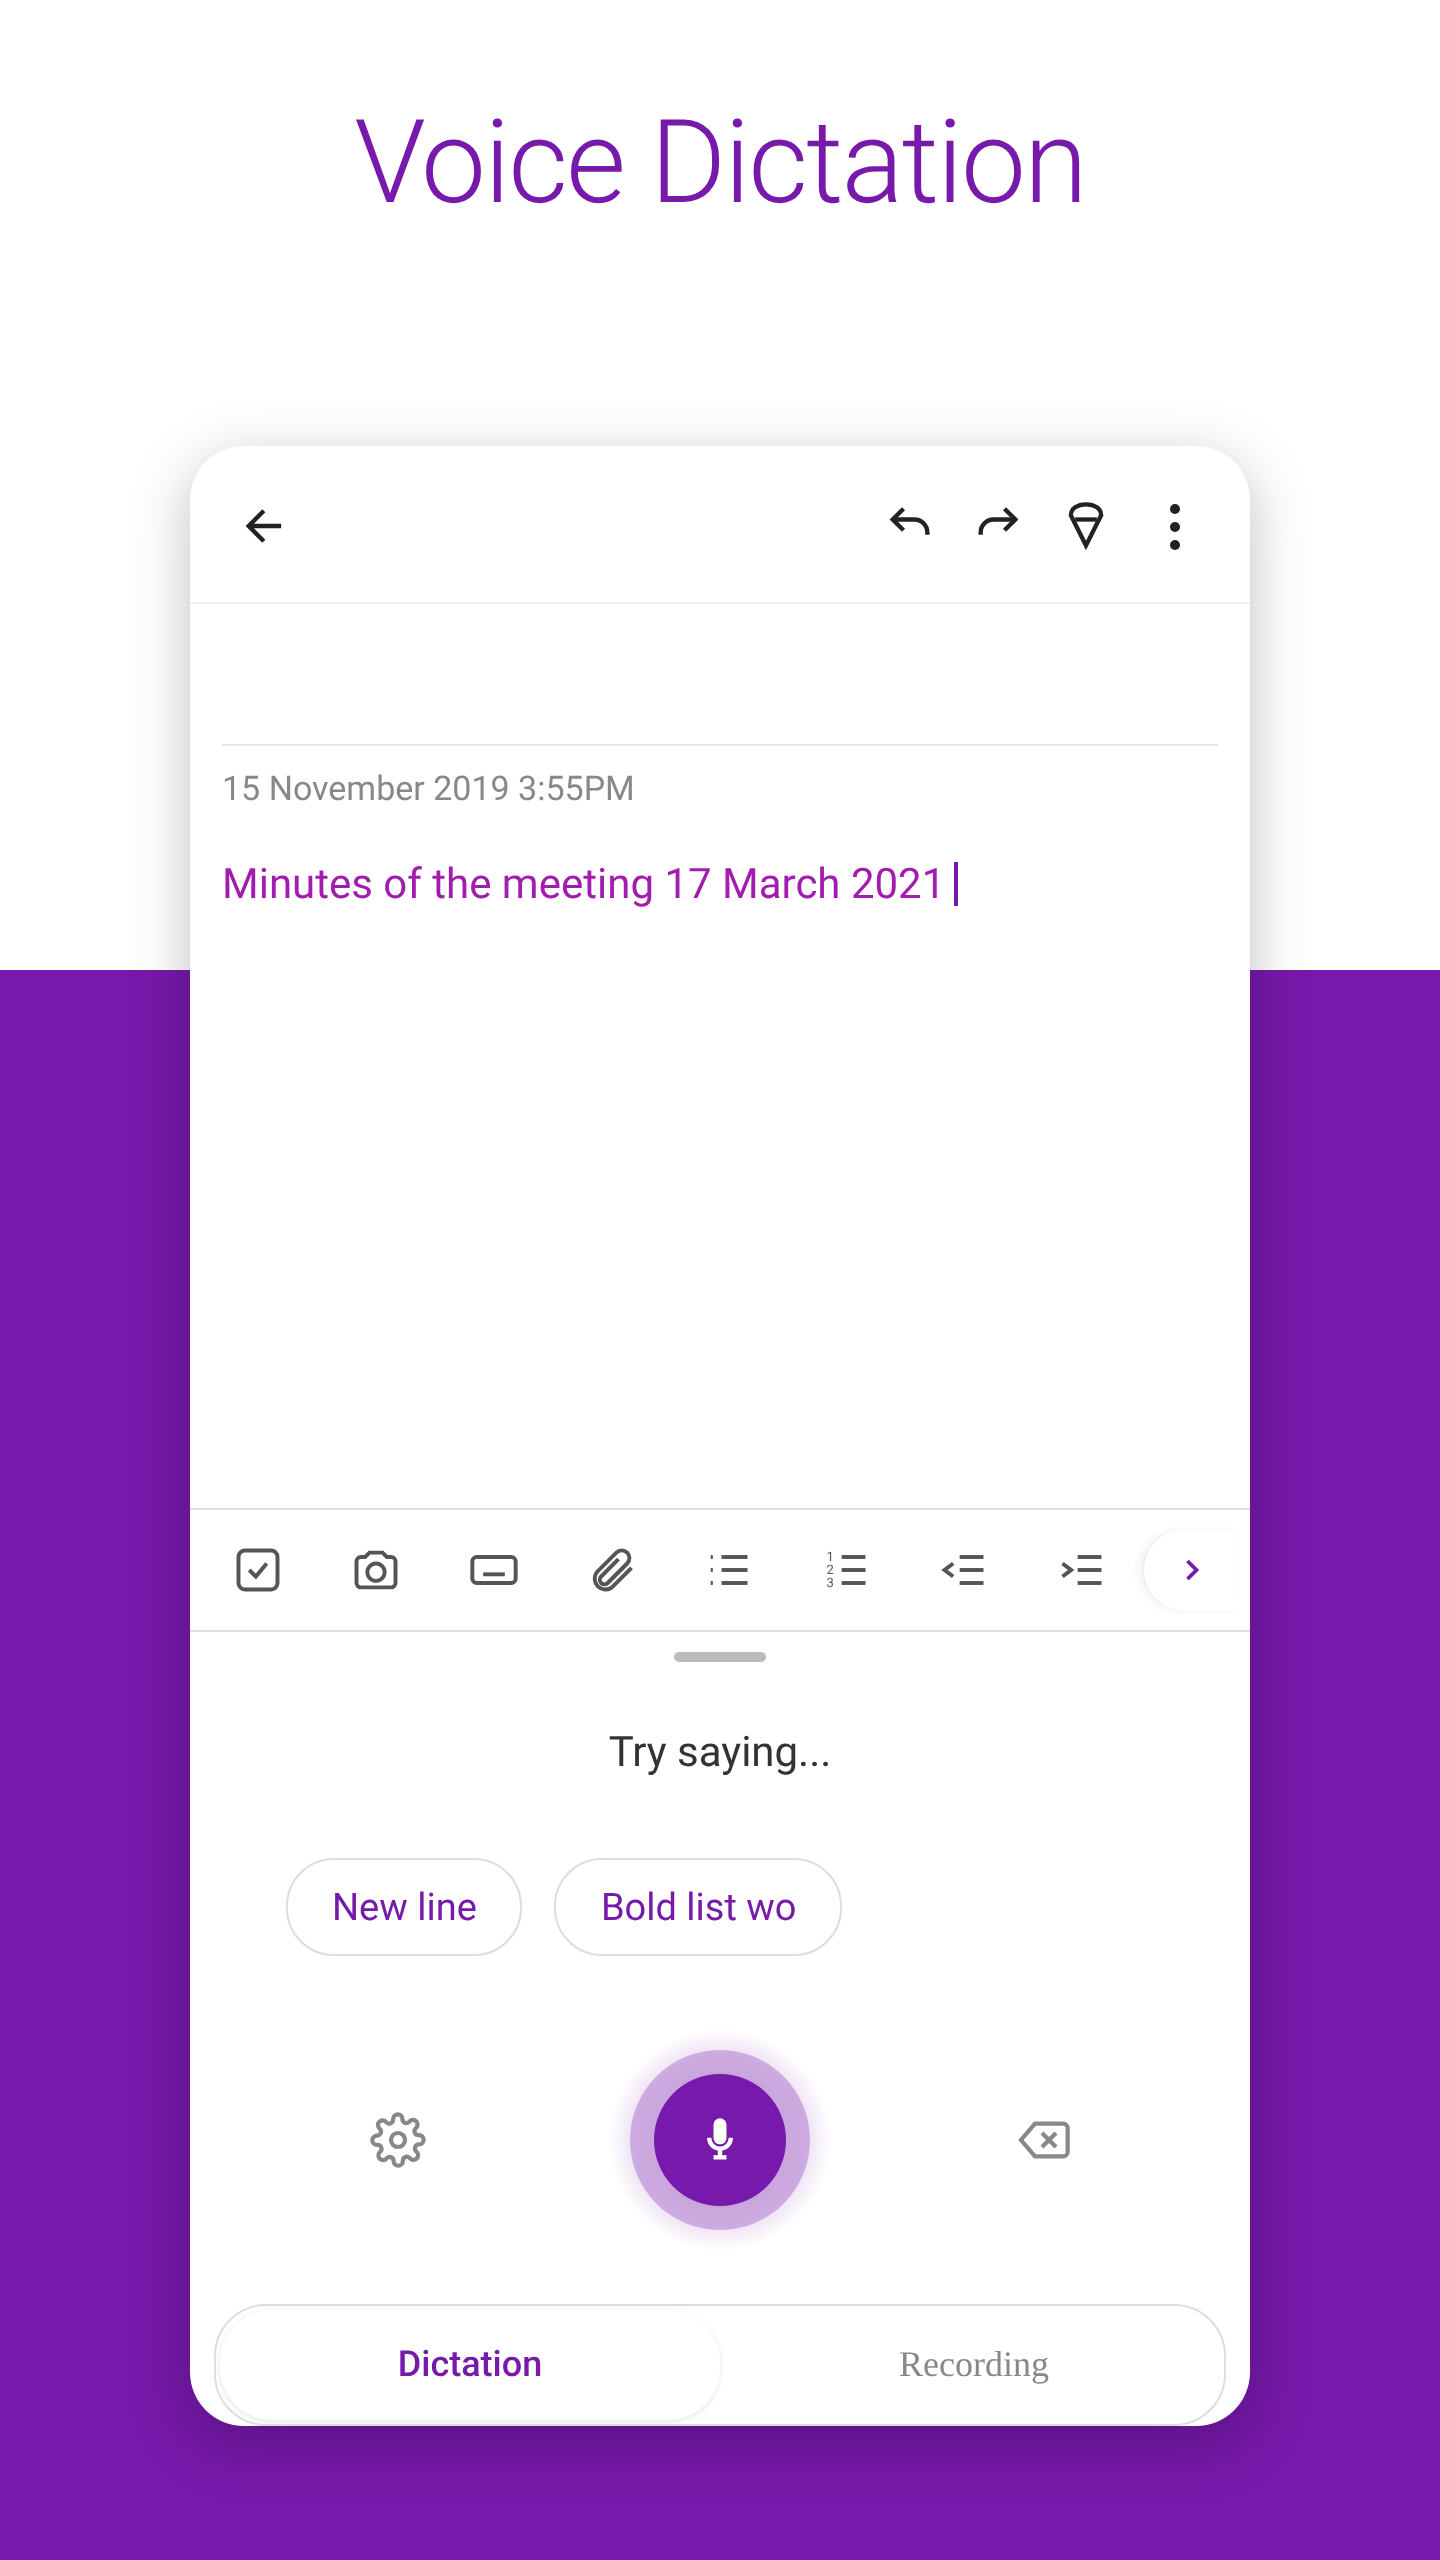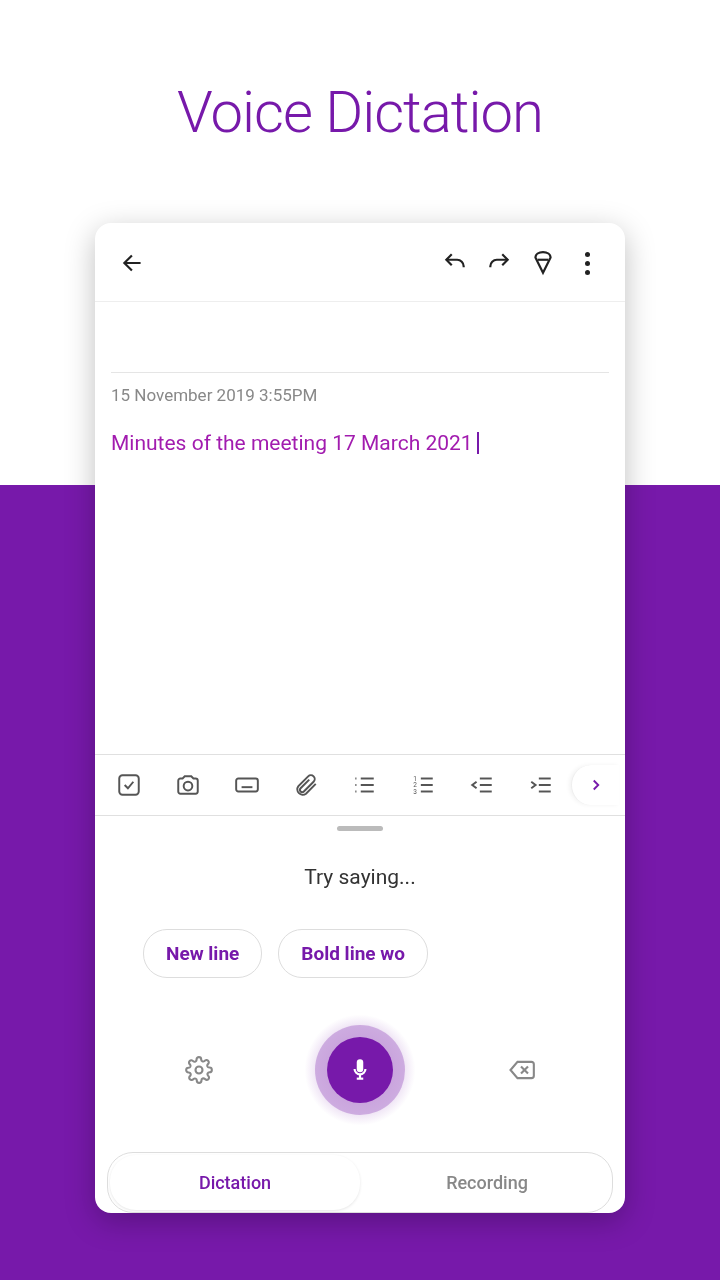--- a/index.html
+++ b/index.html
@@ -18,31 +18,31 @@
     right: 0;
     bottom: 0;
     background: #7719AA;
     z-index: 0;
   }
   .headline {
     text-align: center;
     font-size: 58px;
     font-weight: 300;
     color: #7719AA;
-    padding-top: 78px;
+    padding-top: 48px;
     letter-spacing: -1px;
   }
   .phone {
     position: absolute;
     top: 223px;
     left: 95px;
     width: 530px;
     height: 990px;
     background: #fff;
-    border-radius: 16px;
+    border-radius: 27px;
     box-shadow: 0 8px 30px rgba(0,0,0,0.25);
     z-index: 1;
     overflow: hidden;
     display: flex;
     flex-direction: column;
     justify-content: flex-end;
   }
   
   .toolbar {
     display: flex;
@@ -151,21 +151,20 @@
   }
   .chip {
     border: 1px solid #ddd;
     border-radius: 24px;
     padding: 12px 22px;
     font-size: 19px;
     color: #7719AA;
     white-space: nowrap;
     background: #fff;
     flex-shrink: 0;
-    font-weight: bold;
   }
   .mic-row {
     display: flex;
     width: 100%;
     align-items: center;
     justify-content: space-around;
     padding: 0 40px;
     margin-bottom: 26px;
   }
   .side-btn {
@@ -214,21 +213,21 @@
     font-size: 18px;
     font-weight: 500;
   }
   .tab.active {
     background: #fff;
     color: #7719AA;
     border-radius: 26px;
     box-shadow: 0 1px 3px rgba(0,0,0,0.1);
     margin: 2px;
   }
-  .tab.inactive { color: #888; }
+  .tab.inactive { color: #888; font-family: Liberation Serif, serif; }
 </style>
 </head>
 <body>
 
 <div class="purple-bg"></div>
 
 <div class="headline">Voice Dictation</div>
 
 <div class="phone">
 
@@ -343,21 +342,21 @@
         </svg>
     </div>
   </div>
 
   <div class="panel">
     <div class="drag-handle"></div>
     <div class="try-saying">Try saying...</div>
 
     <div class="chips">
       <div class="chip">New line</div>
-      <div class="chip">Bold line wo</div>
+      <div class="chip">Bold list wo</div>
     </div>
 
     <div class="mic-row">
       <div class="side-btn">
         <svg viewBox="0 0 24 24">
             <circle cx="12" cy="12" r="3"></circle>
             <path d="M19.4 15a1.7 1.7 0 00.3 1.8l.1.1a2 2 0 11-2.8 2.8l-.1-.1a1.7 1.7 0 00-1.8-.3 1.7 1.7 0 00-1 1.5V21a2 2 0 11-4 0v-.1a1.7 1.7 0 00-1-1.5 1.7 1.7 0 00-1.8.3l-.1.1a2 2 0 11-2.8-2.8l.1-.1a1.7 1.7 0 00.3-1.8 1.7 1.7 0 00-1.5-1H3a2 2 0 110-4h.1a1.7 1.7 0 001.5-1 1.7 1.7 0 00-.3-1.8l-.1-.1a2 2 0 112.8-2.8l.1.1a1.7 1.7 0 001.8.3h0a1.7 1.7 0 001-1.5V3a2 2 0 114 0v.1a1.7 1.7 0 001 1.5h0a1.7 1.7 0 001.8-.3l.1-.1a2 2 0 112.8 2.8l-.1.1a1.7 1.7 0 00-.3 1.8v0a1.7 1.7 0 001.5 1H21a2 2 0 110 4h-.1a1.7 1.7 0 00-1.5 1z"></path>
           </svg>
       </div>
       <div class="mic-outer">

